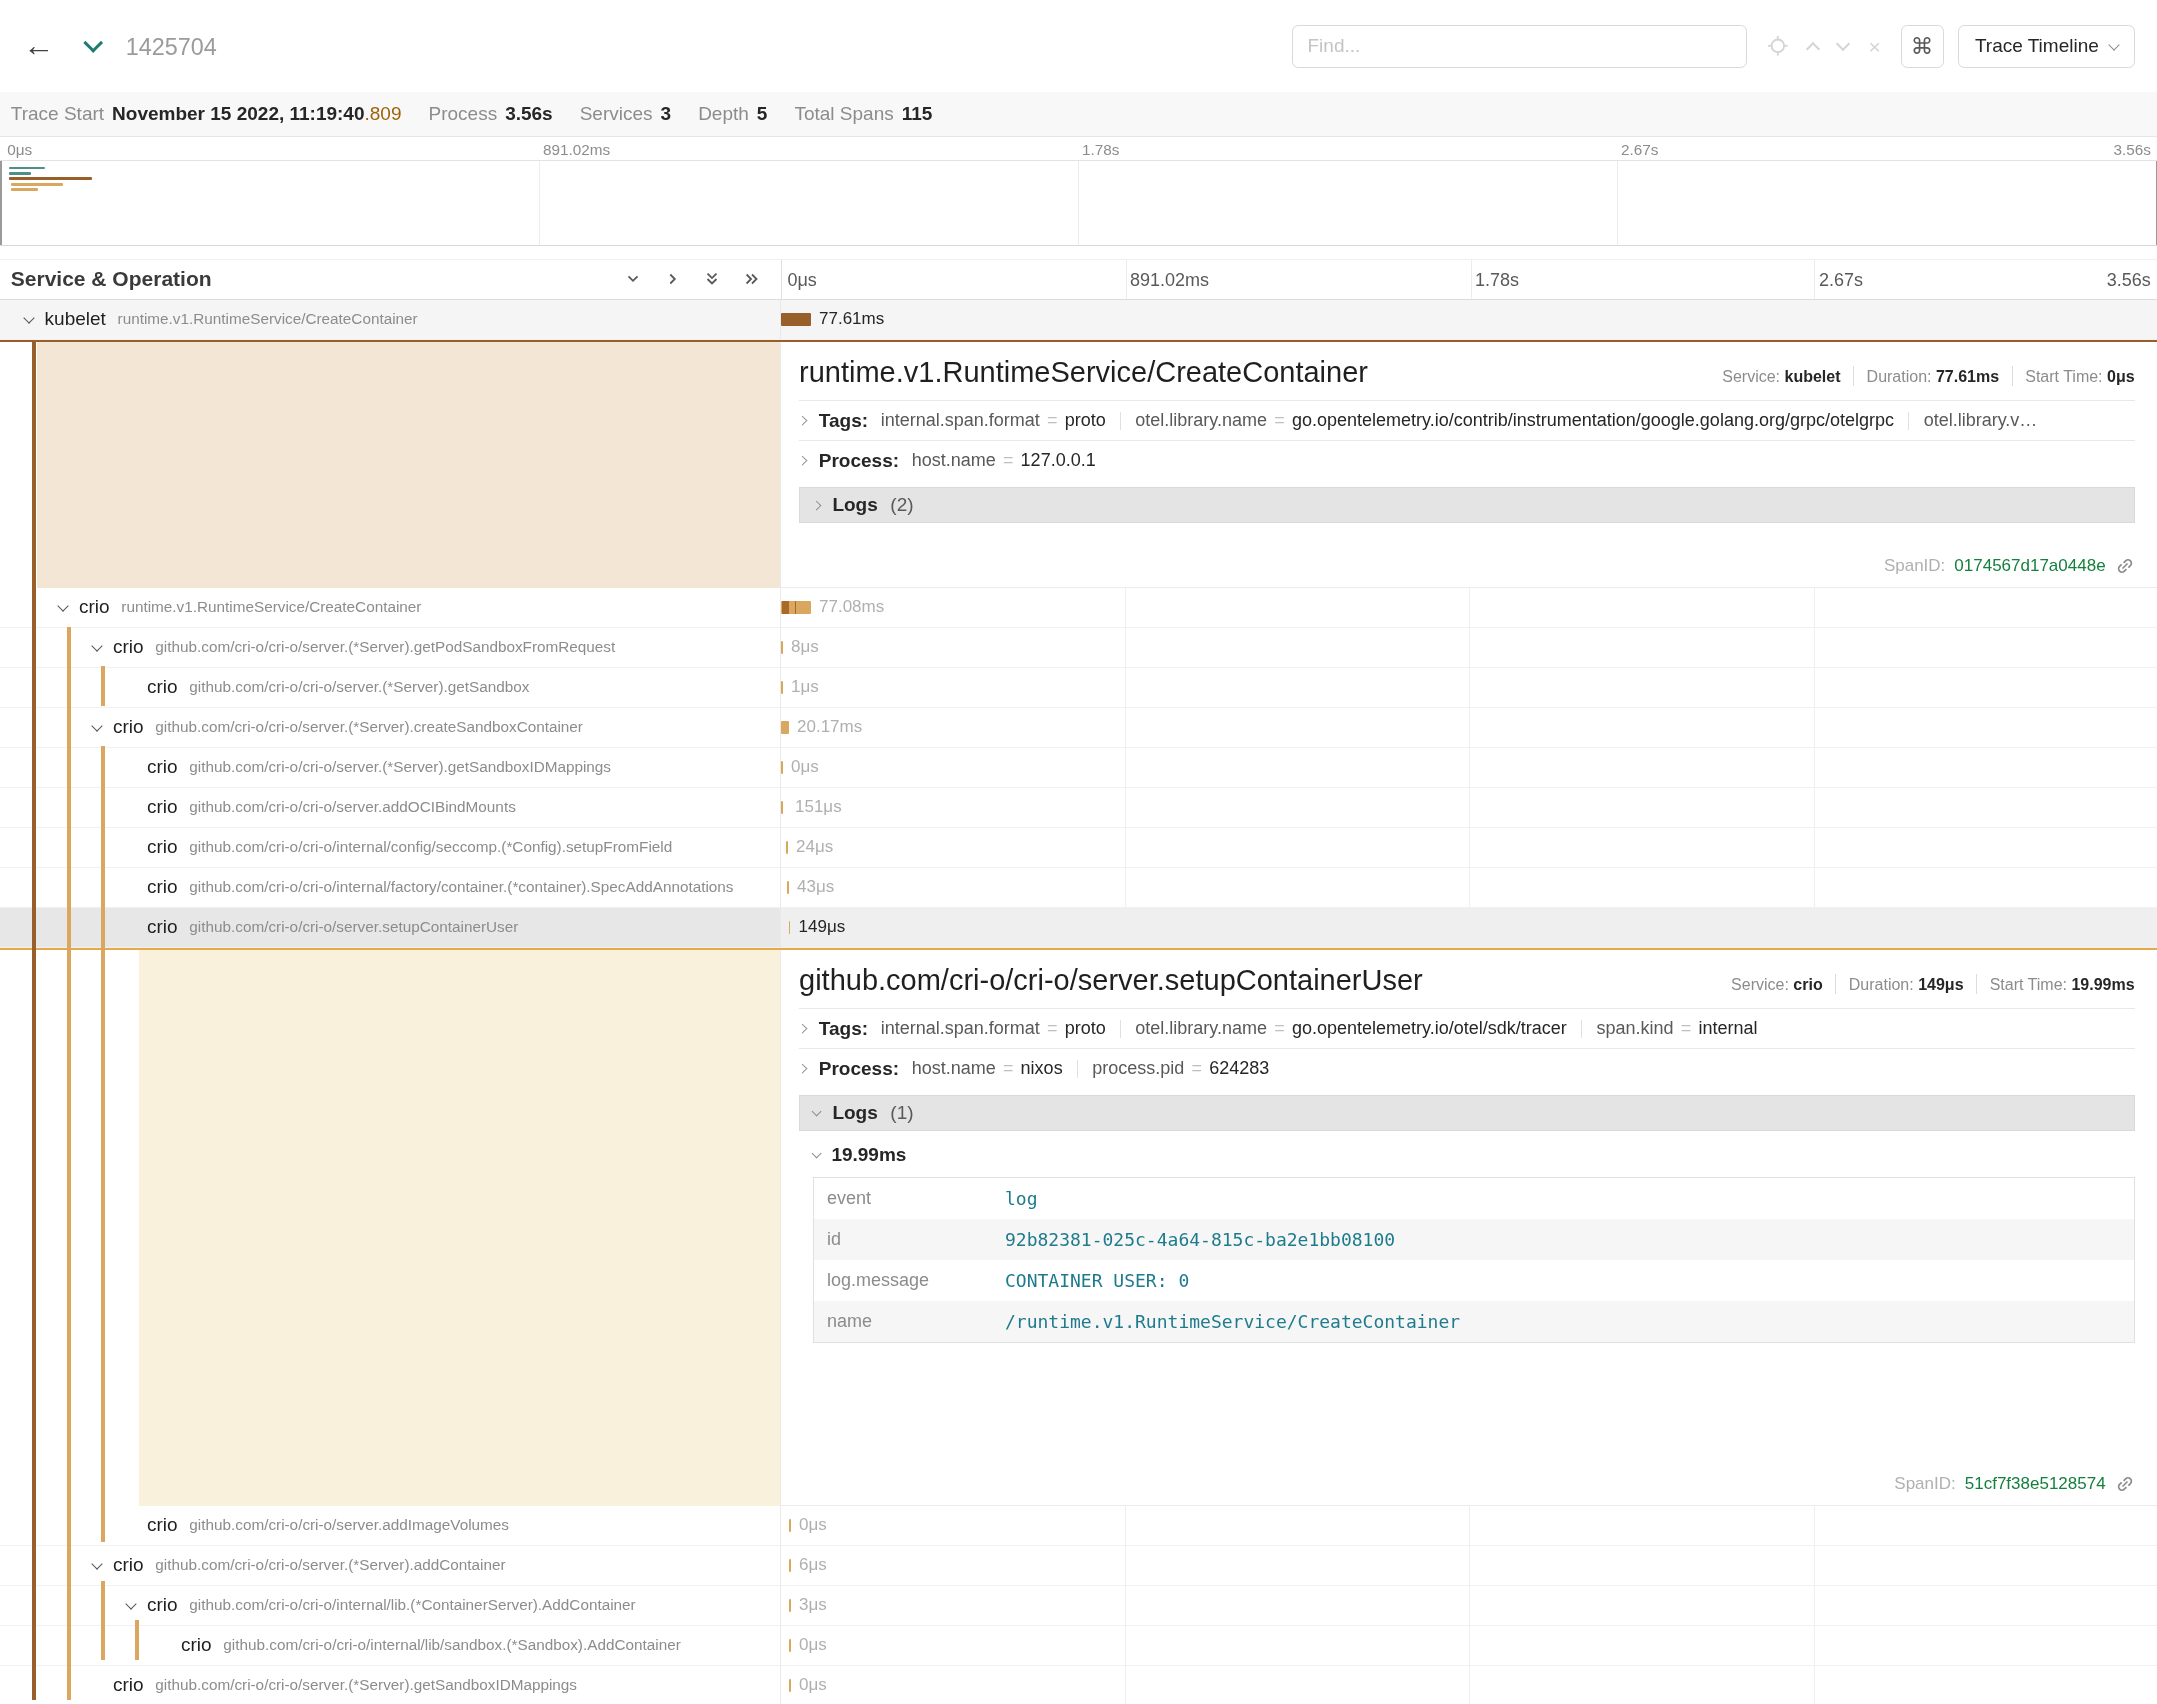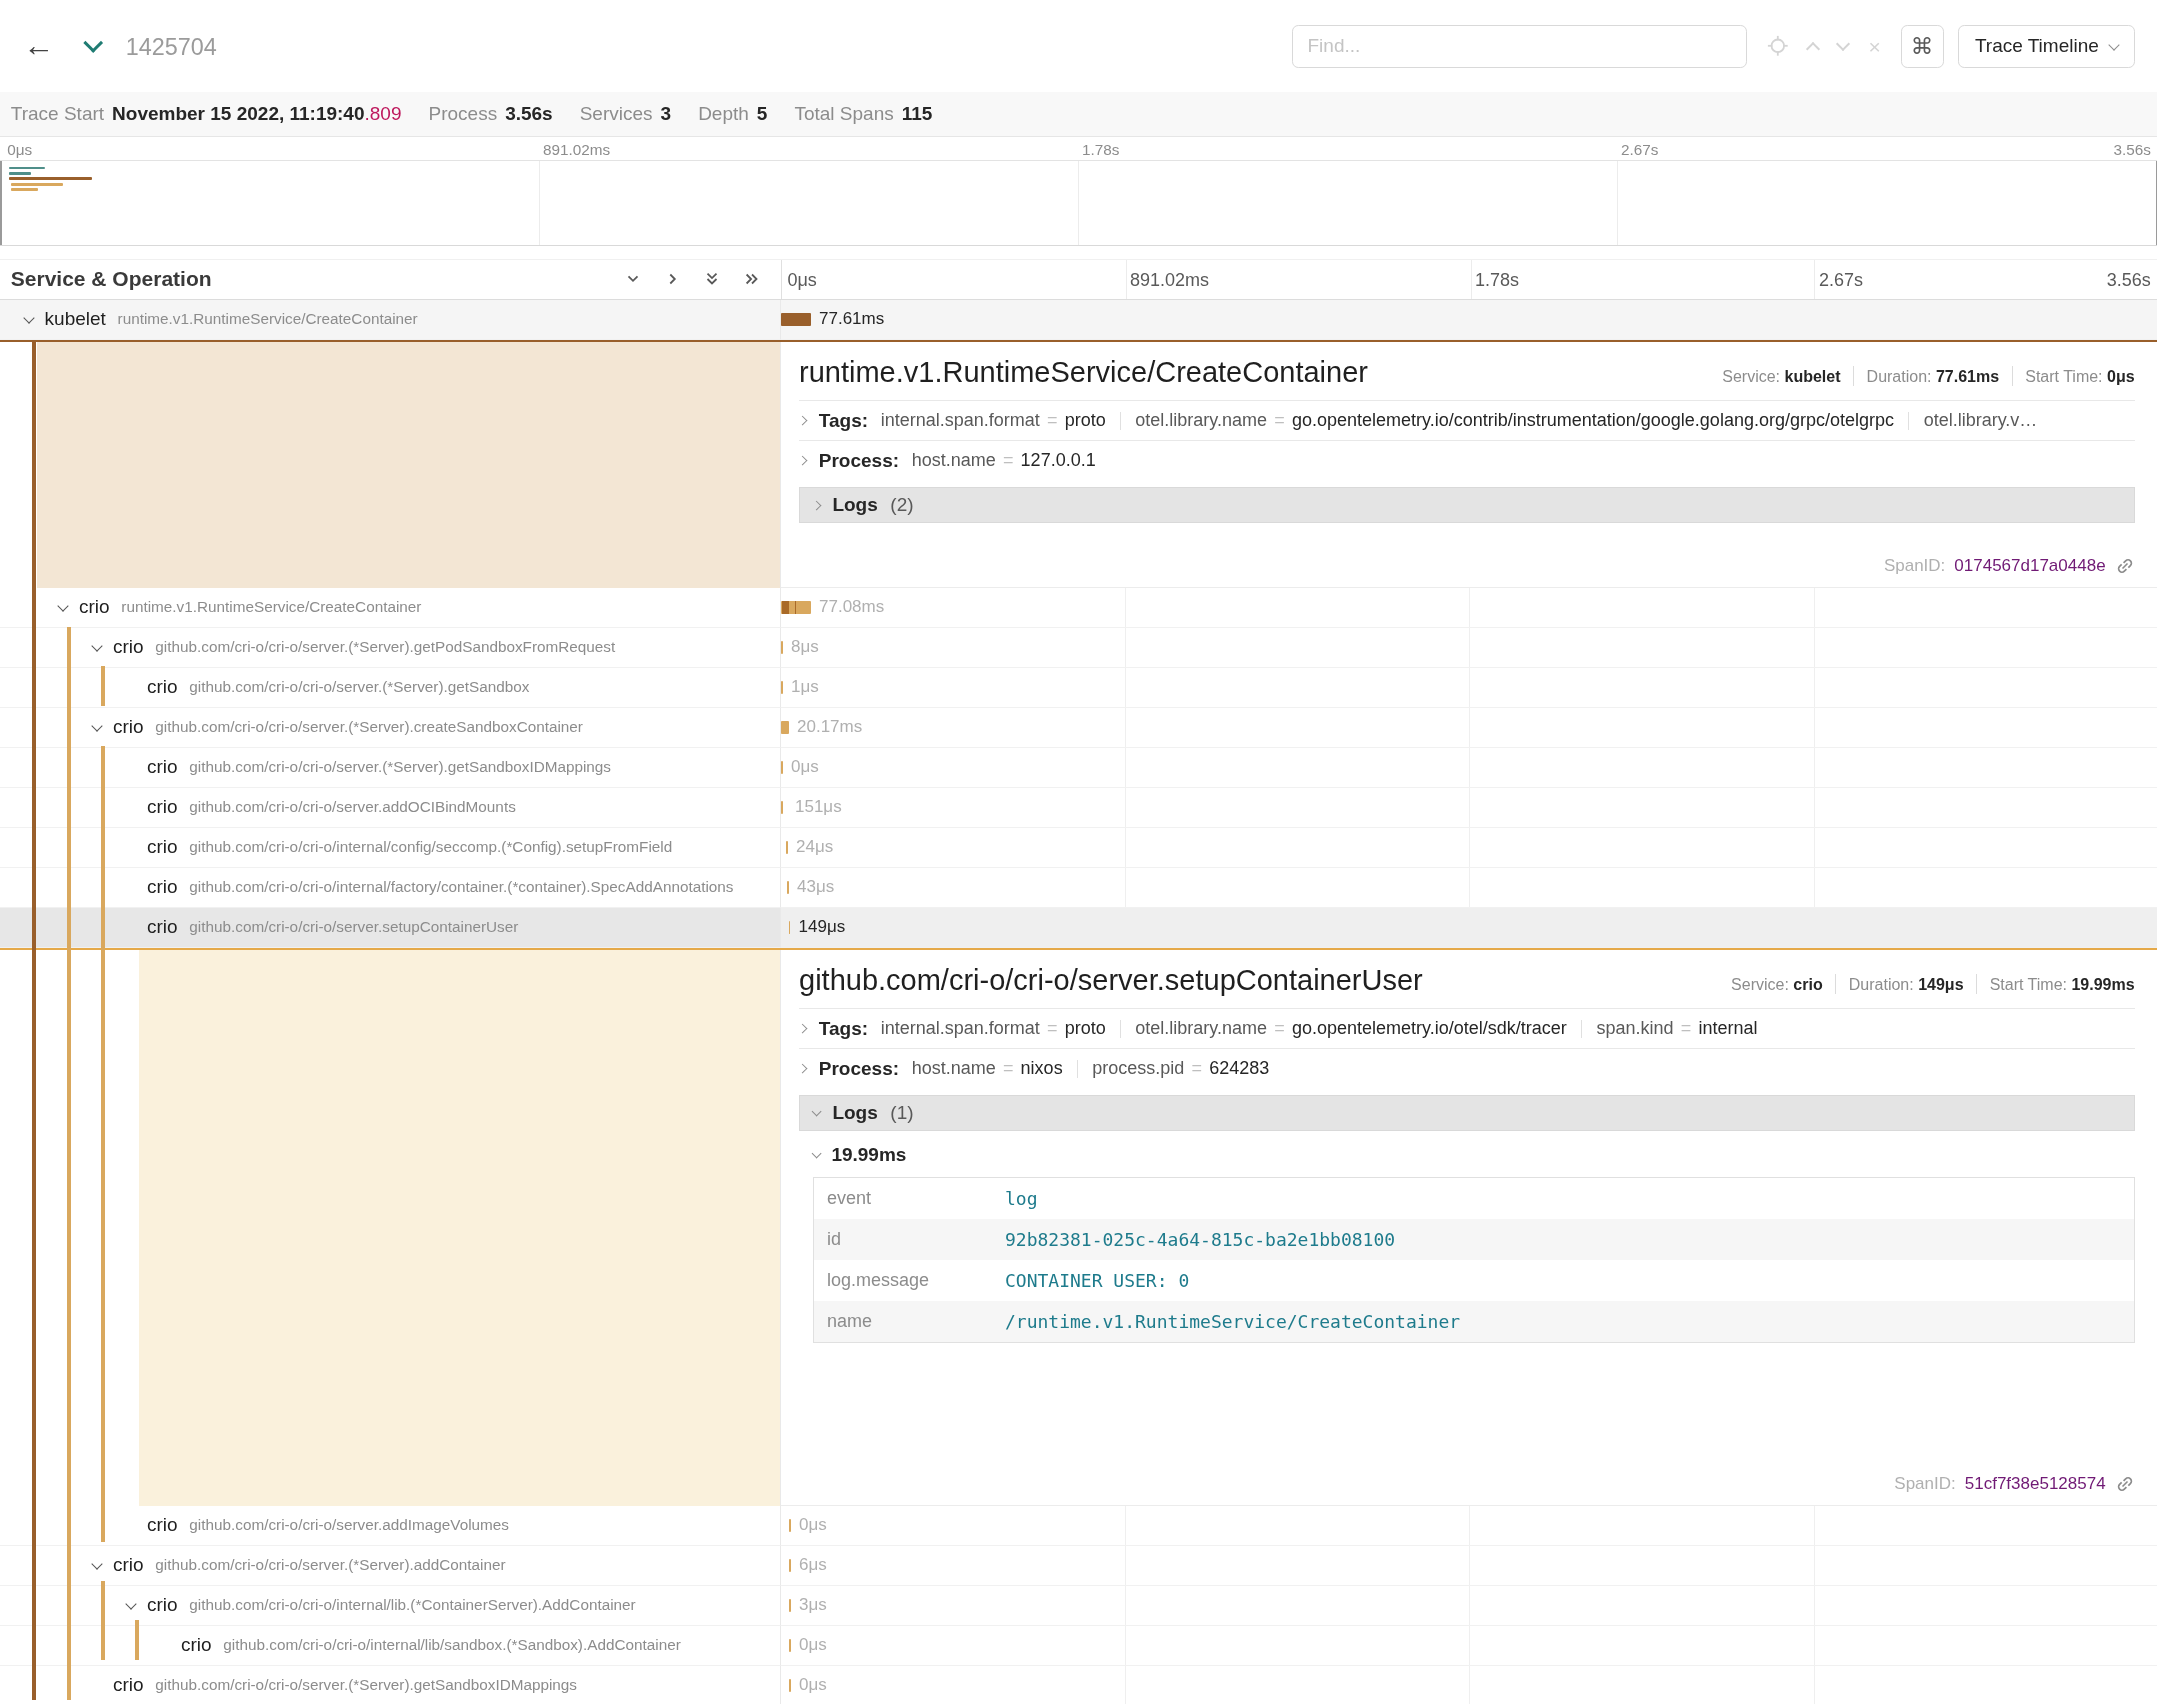--- a/index.html
+++ b/index.html
@@ -27,21 +27,21 @@
   .view-btn { height:43px; border:0.9px solid #d9d9d9; border-radius:6.3px; background:#fff;
     display:flex; align-items:center; gap:10.8px; padding:0 16px; font-size:19px; color:#262626; }
   .view-btn .chev-ghost { border-color:#8c8c8c; width:8px; height:8px; border-width:1.8px; margin-top:-2.7px; }
 
   
   .summary { height:45px; background:#f8f8f8; border-bottom:0.9px solid #e6e6e6;
     display:flex; align-items:center; padding:0 10.8px; font-size:19px; }
   .sum-item { margin-right:27px; white-space:nowrap; }
   .sum-label { color:#8c8c8c; margin-right:8px; }
   .sum-val { color:#262626; font-weight:bold; }
-  .sum-frac { color:#be185d; }
+  .sum-frac { color:#a16207; }
 
   
   .mini-labels { height:23.4px; position:relative; font-size:15.3px; color:#8c8c8c; }
   .mini-labels span { position:absolute; top:3.6px; }
   .ml0{left:7.2px;} .ml1{left:543px;} .ml2{left:1082px;} .ml3{left:1621px;} .ml4{right:7.2px;}
   .minimap { height:86px; position:relative; border-top:0.9px solid #e3e3e3; border-bottom:0.9px solid #d9d9d9; background:#fff; }
   .mini-grid { position:absolute; top:0; bottom:0; width:0.9px; background:#ececec; }
   .mini-edge { position:absolute; top:0; bottom:0; width:1.8px; background:#9a9a9a; }
   .mini-span { position:absolute; height:2.7px; border-radius:0.9px; }
 
@@ -110,21 +110,21 @@
   .log-entry-time { font-weight:bold; font-size:19px; color:#262626; }
   .log-table { margin:10.8px 0 0 14.4px; border:0.9px solid #e0e0e0; }
   .log-row { display:flex; }
   .log-row:nth-child(even) { background:#f6f6f6; }
   .log-key { width:178px; flex:none; padding:10px 12.6px; font-size:18px; color:#8c8c8c; }
   .log-val { flex:1; padding:10px 12.6px; font-size:18px; font-family:"DejaVu Sans Mono", monospace; color:#1e7b8c; }
   .log-note { margin:14.4px 0 0 14.4px; font-size:16px; color:#9e9e9e; }
   .spanid-row { margin-top:auto; display:flex; justify-content:flex-end; align-items:center; gap:9px;
     font-size:17px; padding-top:7.2px; }
   .sid-label { color:#b0b0b0; }
-  .sid-val { color:#701a75; }
+  .sid-val { color:#15803d; }
 </style>
 </head>
 <body>
 
 <div class="app-header">
   <span class="back-btn">←</span>
   <span class="hdr-chev"></span>
   <div class="title-block">
     <span class="trace-id">1425704</span>
   </div>

